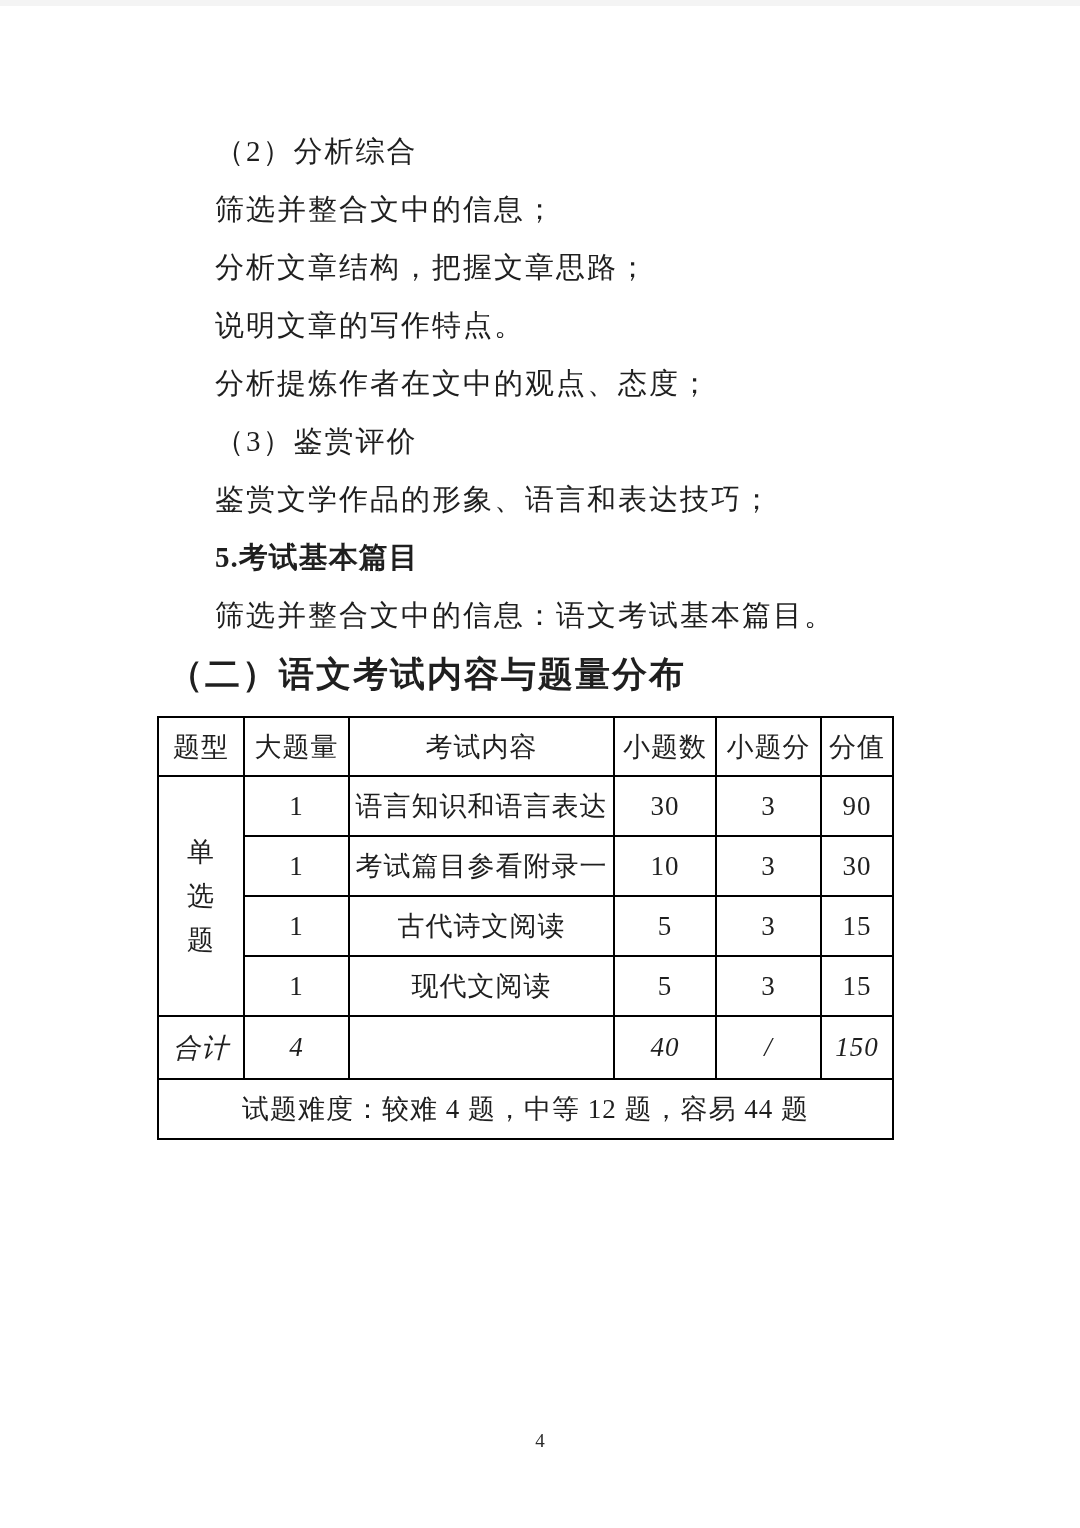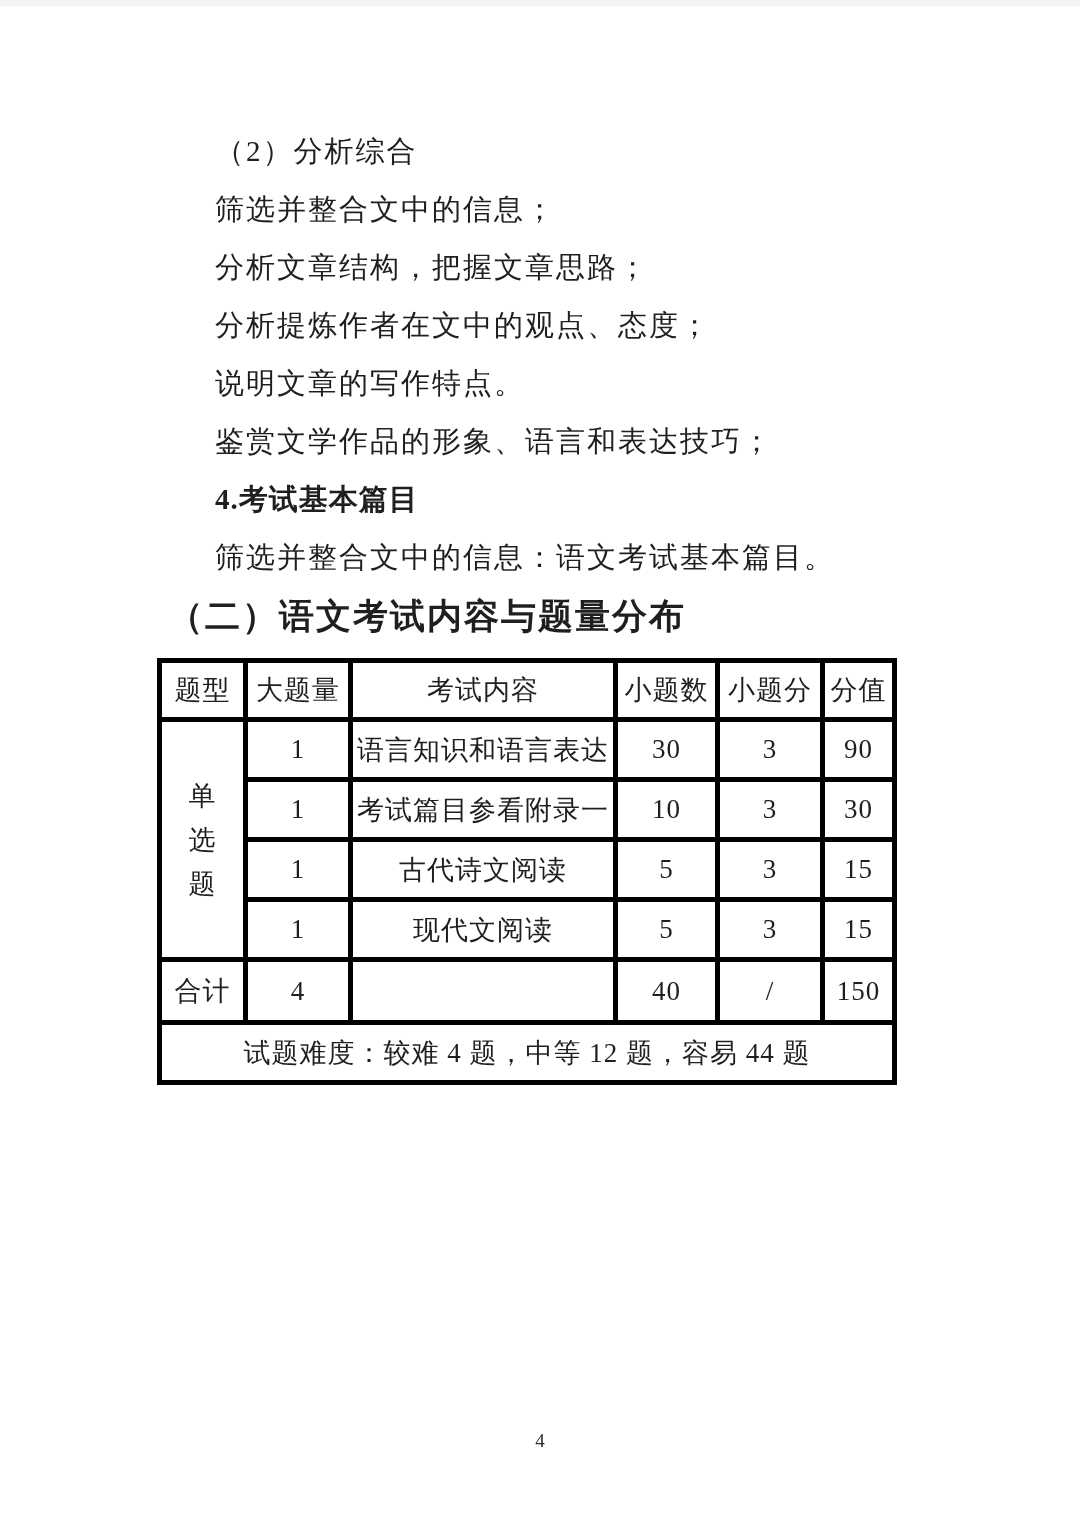--- a/index.html
+++ b/index.html
@@ -45,32 +45,32 @@
   }
   table.exam-table {
     border-collapse: collapse;
     table-layout: fixed;
     width: 735px;
     margin: 22px 0 0 -58px;
     border: 2px solid #2b2b2b;
   }
   table.exam-table th,
   table.exam-table td {
-    border: 5px solid #000000;
+    border: 2px solid #000000;
     font-weight: normal;
     font-size: 27px;
     text-align: center;
     vertical-align: middle;
     padding: 0;
     letter-spacing: 1px;
     overflow: hidden;
   }
   tr.header-row   { height: 59px; }
   tr.data-row     { height: 60px; }
-  tr.total-row    { height: 63px; }
+  tr.total-row    { height: 63px; font-style: italic; }
   tr.note-row     { height: 60px; }
   td.cell-content {
     text-align: left;
     padding-left: 12px;
   }
   td.group-cell {
     white-space: pre-line;
     line-height: 44px;
     letter-spacing: 0;
   }
@@ -90,24 +90,25 @@
 </style>
 </head>
 <body>
 
 <div class="page">
   <div class="content">
 
     <p class="para">（2）分析综合</p>
     <p class="para">筛选并整合文中的信息；</p>
     <p class="para">分析文章结构，把握文章思路；</p>
+    <p class="para">说明文章的写作特点。</p>
     <p class="para">分析提炼作者在文中的观点、态度；</p>
-    <p class="para">说明文章的写作特点。</p>
+    <p class="para">（3）鉴赏评价</p>
     <p class="para">鉴赏文学作品的形象、语言和表达技巧；</p>
-    <p class="para bold">4.考试基本篇目</p>
+    <p class="para bold">5.考试基本篇目</p>
     <p class="para">筛选并整合文中的信息：语文考试基本篇目。</p>
 
     <h2 class="section-heading">（二）语文考试内容与题量分布</h2>
 
     <table class="exam-table">
       <colgroup>
         <col style="width:86px">
         <col style="width:105px">
         <col style="width:265px">
         <col style="width:102px">

